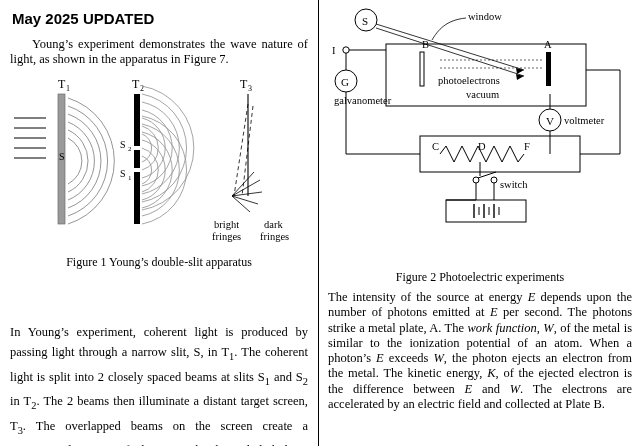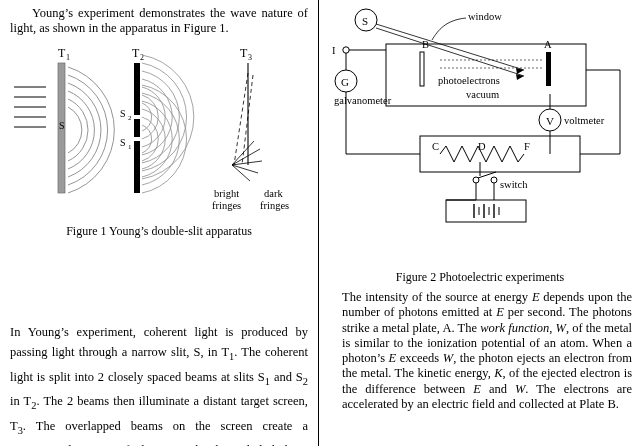--- a/index.html
+++ b/index.html
@@ -75,37 +75,38 @@
     position: absolute;
     left: 10px;
     right: 10px;
     top: 322px;
     font-size: 12.5px;
     line-height: 20px;
     text-align: justify;
   }
   .right-text {
     position: absolute;
-    left: 24px;
+    left: 10px;
     right: 8px;
     top: 290px;
     font-size: 12.5px;
     line-height: 15.3px;
     text-align: justify;
   }
 </style>
 </head>
 <body>
 
 <div class="page">
 
   <div class="col-left">
 
-
-    <p class="body">Young’s experiment demonstrates the wave nature of light, as shown in the apparatus in Figure 1.</p>
+    <div class="doc-title">May 2025 UPDATED</div>
+
+    <p class="body">Young’s experiment demonstrates the wave nature of light, as shown in the apparatus in Figure 7.</p>
 
     <div class="fig1-wrap">
       <svg width="298" height="172" viewBox="0 0 298 172">
 
         <text x="48" y="12" font-size="12">T</text>
         <text x="56" y="15" font-size="8">1</text>
 
         <text x="122" y="12" font-size="12">T</text>
         <text x="130" y="15" font-size="8">2</text>
 

